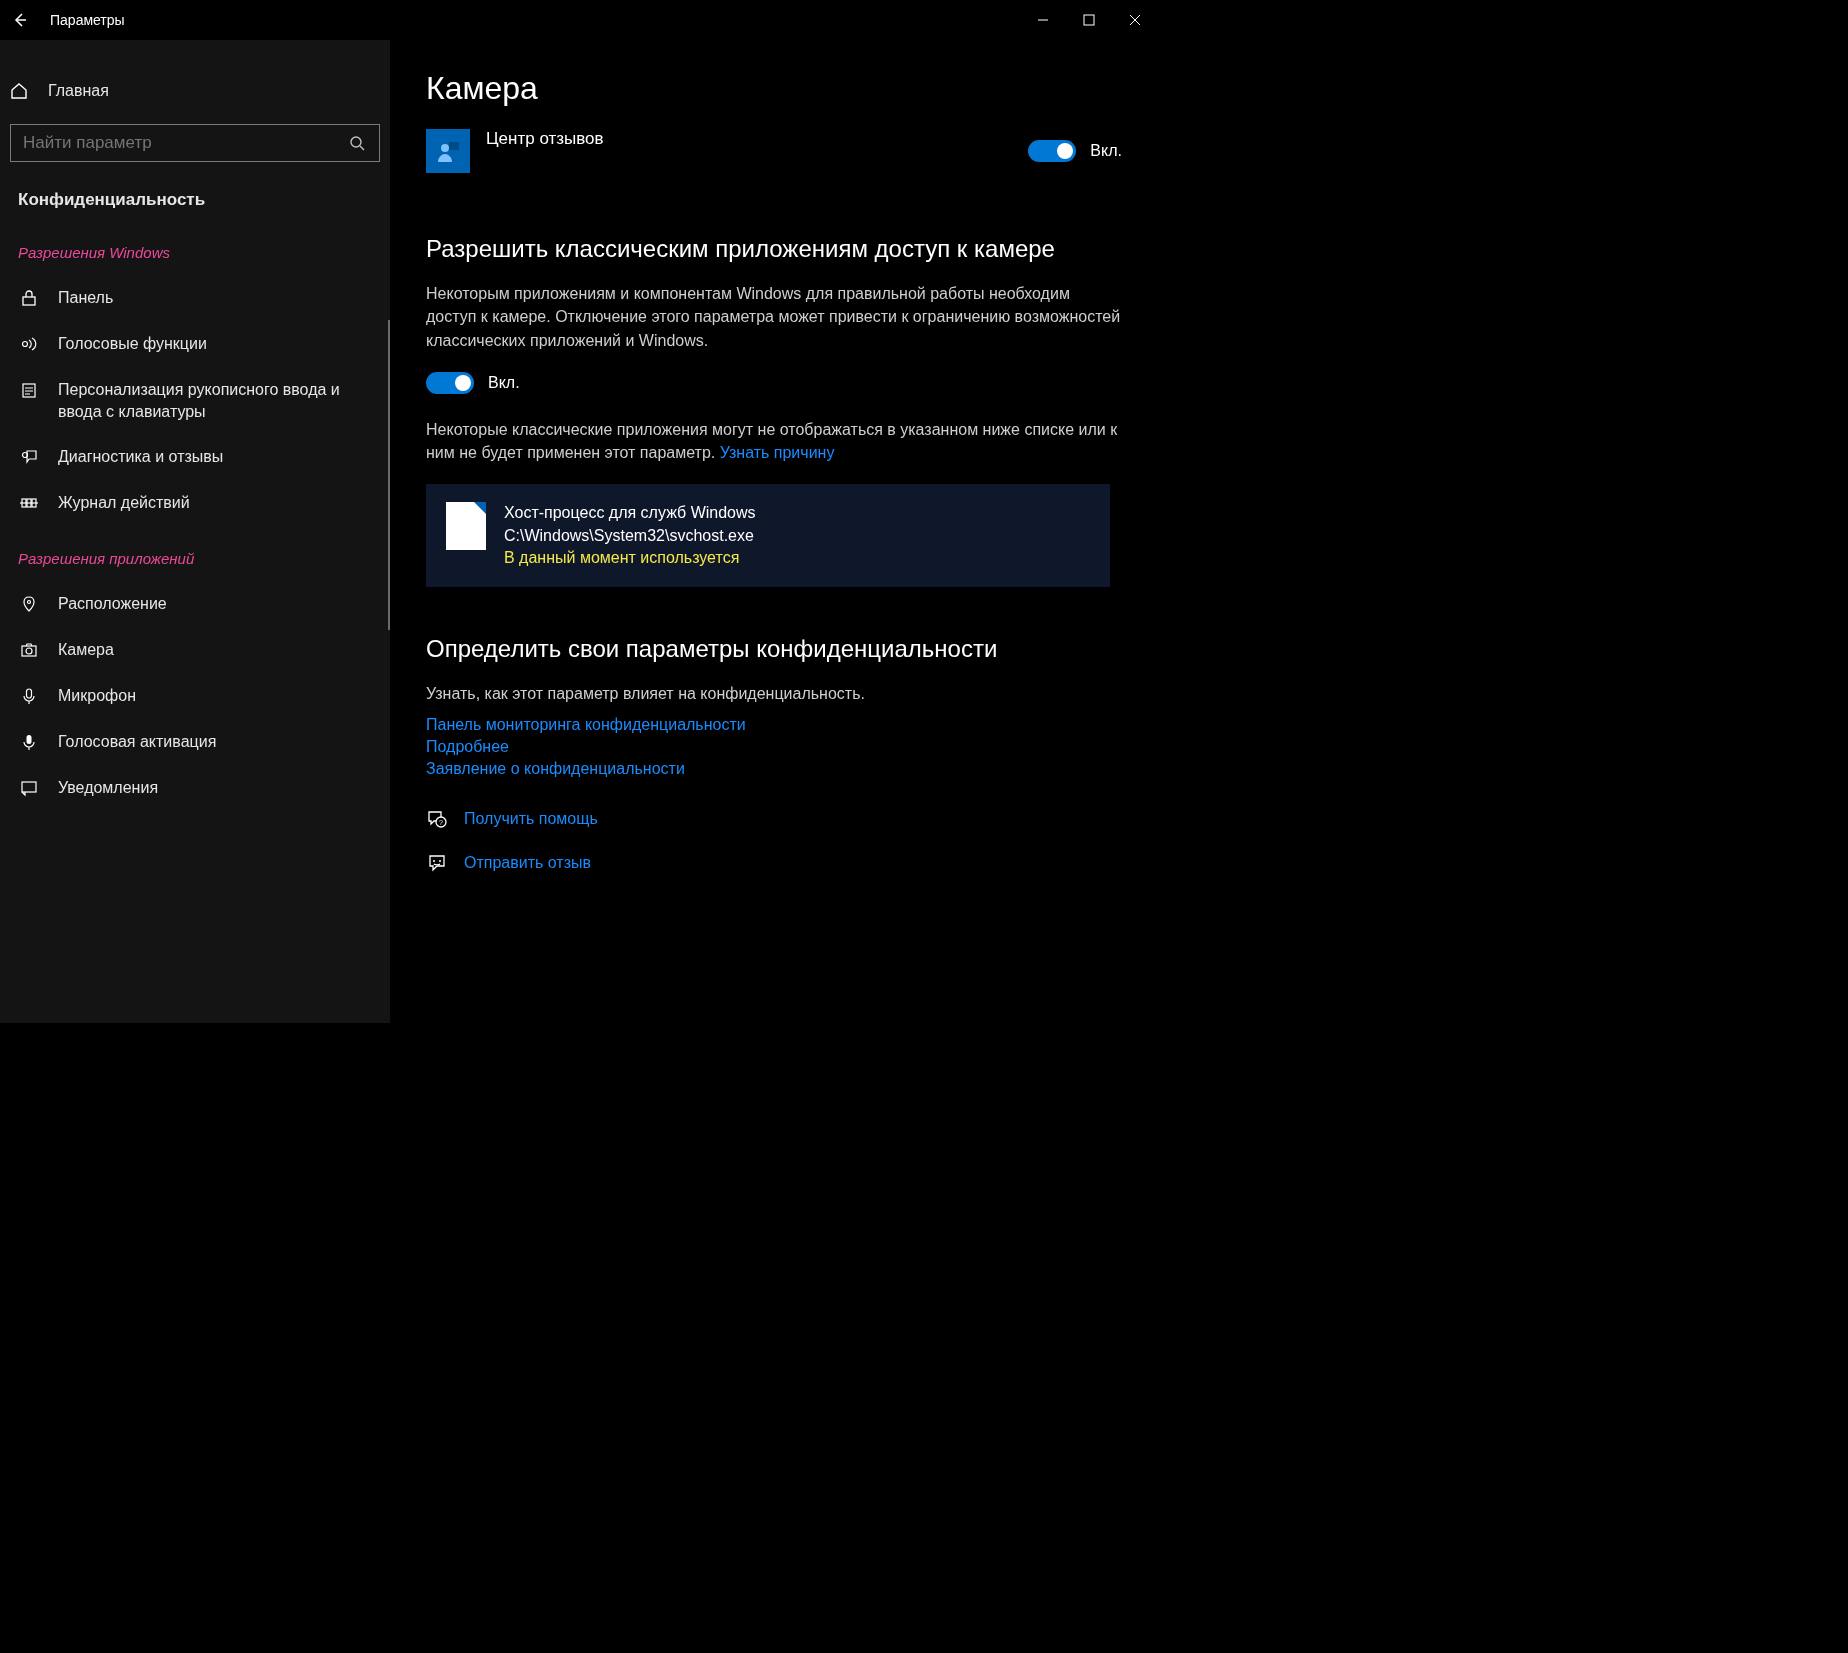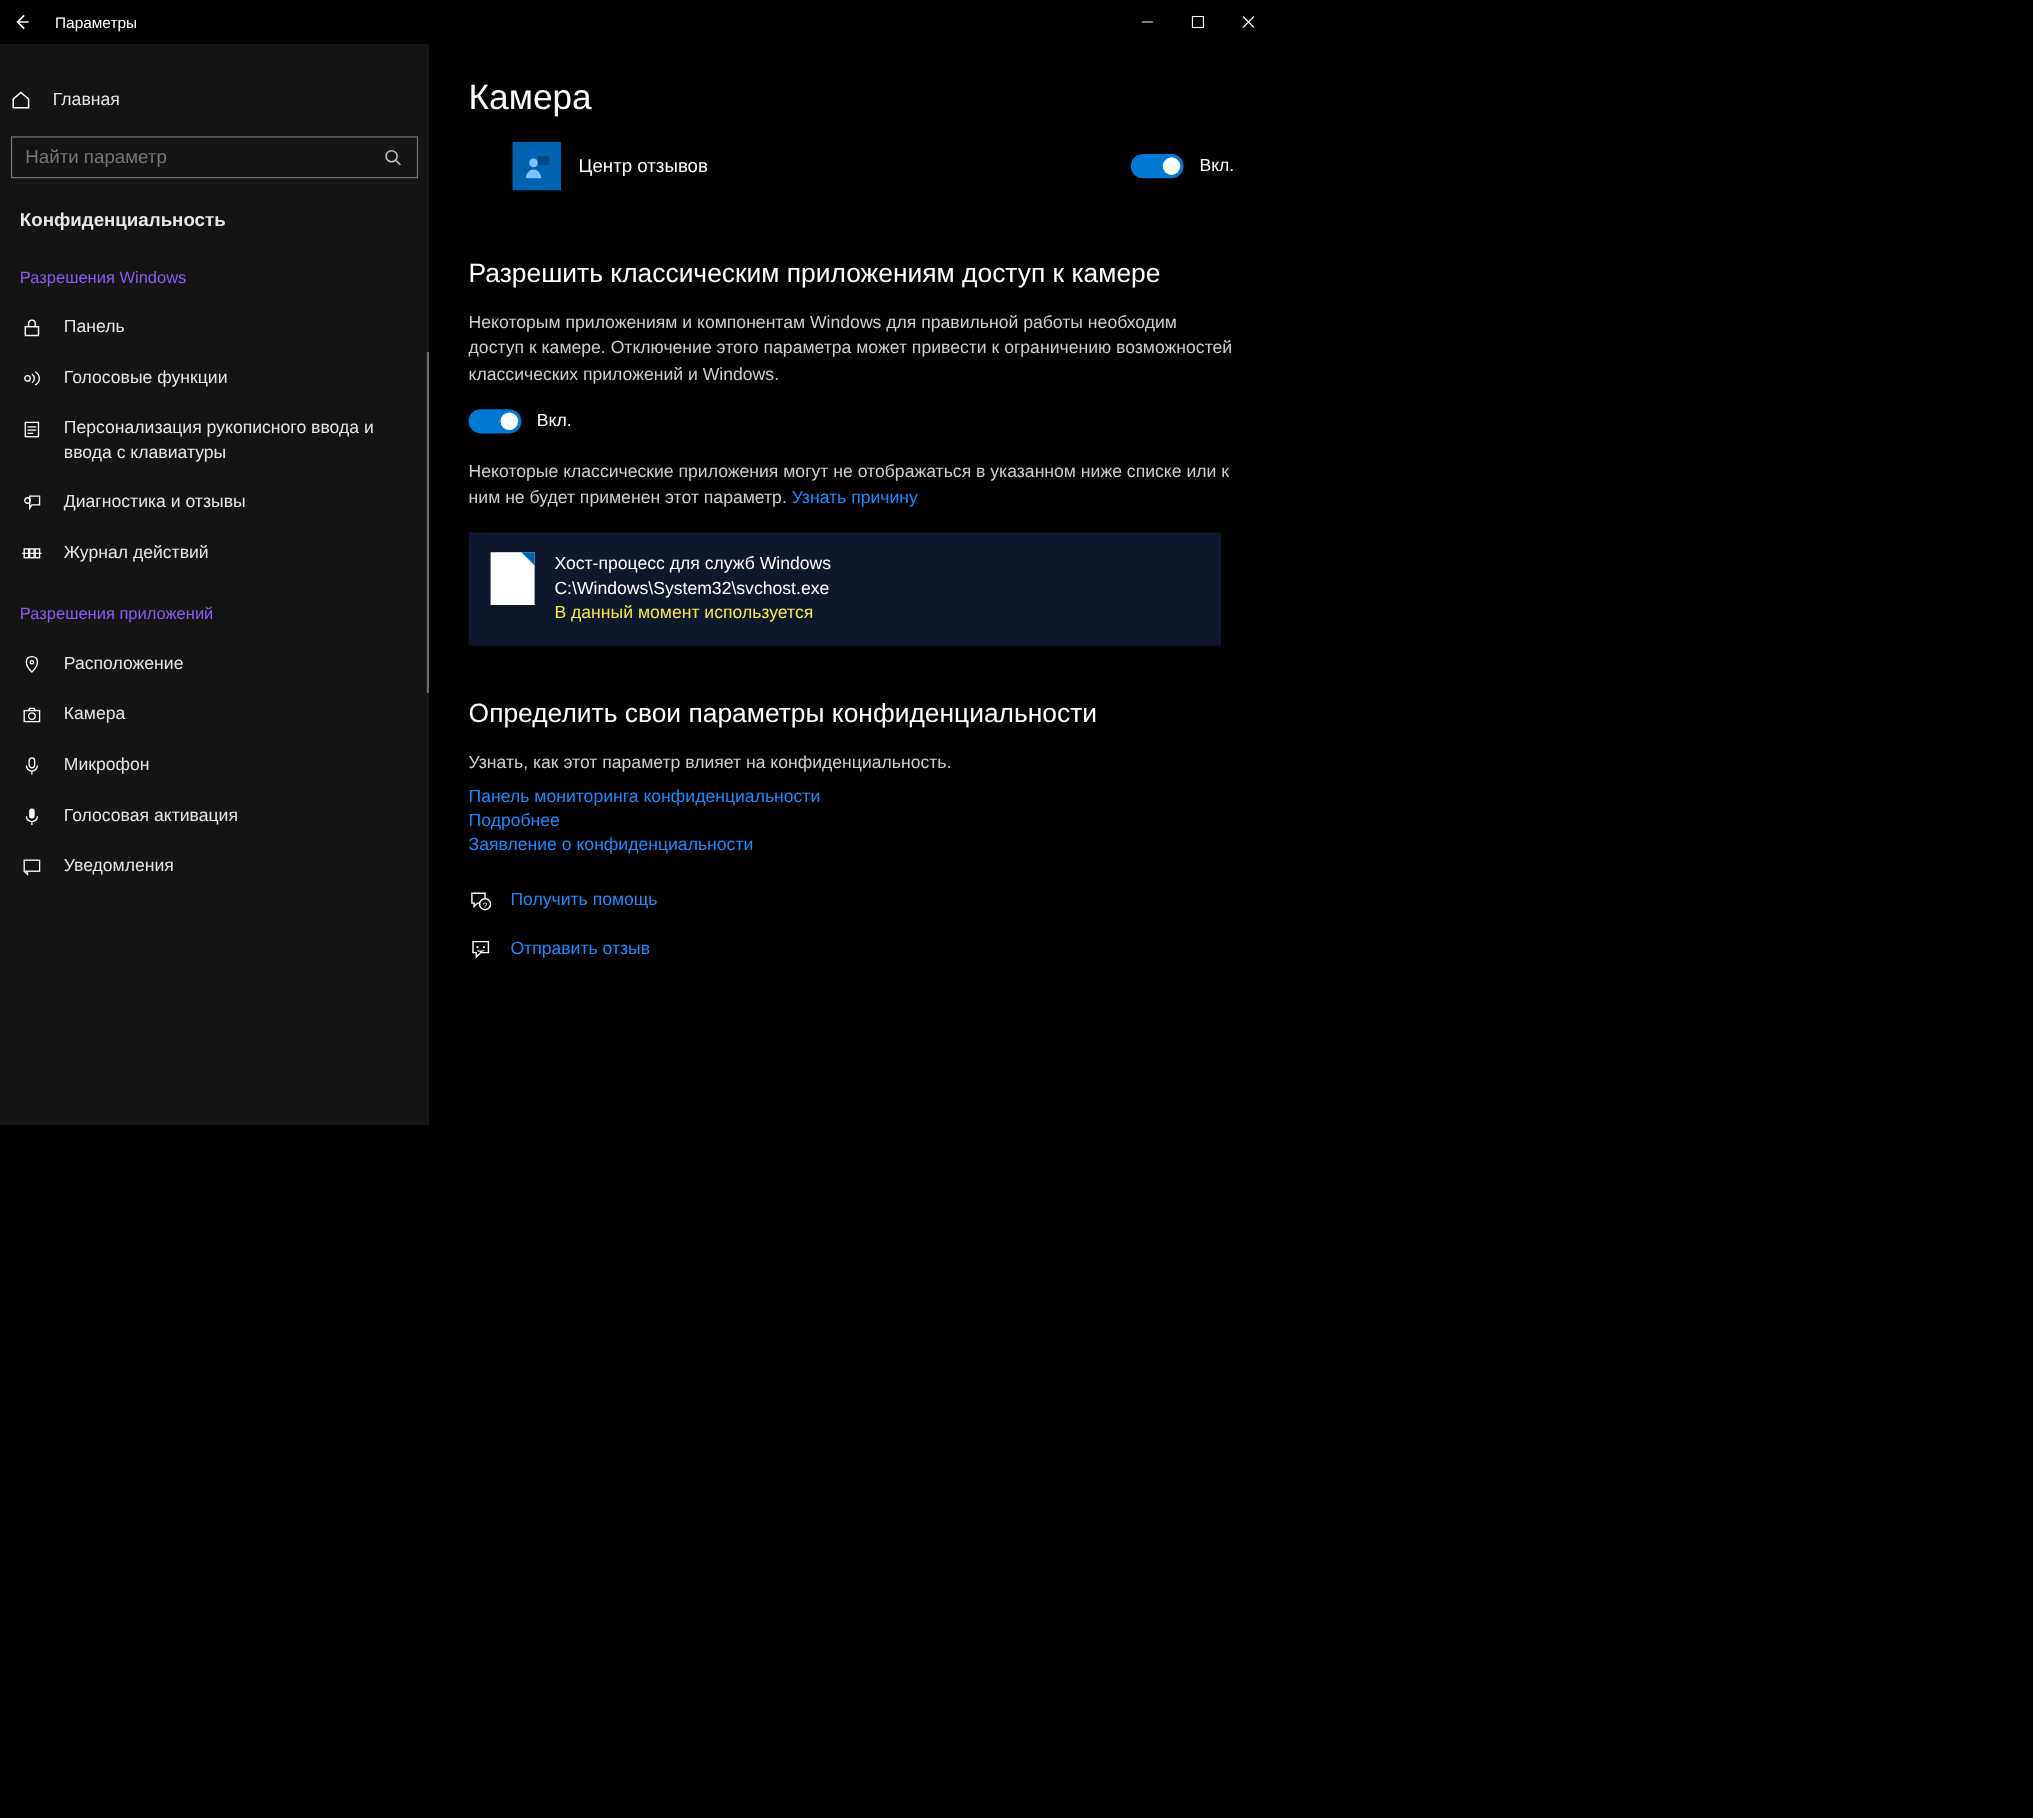--- a/index.html
+++ b/index.html
@@ -17,28 +17,28 @@
      radial-gradient(circle at 40% 80%, rgba(40,70,60,.15), transparent 38%),
      #141414;
      z-index:-1;}
   .home-row { display:flex; align-items:center; padding:10px 8px; font-size:16px; cursor:pointer; }
   .home-row .ic { width:22px; height:22px; margin-right:18px; display:flex; align-items:center; justify-content:center;}
   .search-wrap { margin:12px 10px 18px 10px; }
   .search-box { width:100%; height:38px; border:1px solid #7a7a7a; background:transparent; display:flex; align-items:center; padding:0 12px; }
   .search-input { flex:1; background:transparent; border:none; outline:none; color:#ccc; font-size:17px; }
   .search-ic { width:20px; display:flex; align-items:center; justify-content:center;}
   .section-title { font-size:17px; font-weight:600; padding:10px 18px; }
-  .group-label { font-size:15px; color:#8b5cf6; padding:24px 6px 14px 18px; }
+  .group-label { font-size:15px; color:#ec4899; padding:24px 6px 14px 18px;font-style:italic; }
   .nav-item { display:flex; align-items:flex-start; padding:12px 18px; font-size:16px; cursor:pointer; }
   .nav-item .ic { width:22px; min-width:22px; height:22px; margin-right:18px; display:flex; align-items:center; justify-content:center;}
   .nav-item .txt { line-height:1.35; }
   .v-scroll-ind { position:absolute; top:280px; right:0; width:2px; height:310px; background:#6a6a6a;}
   .main { flex:1; padding:30px 36px 20px 36px; overflow:hidden; position:relative; }
   h1.page-title { font-size:32px; font-weight:400; margin-bottom:22px; }
-  .app-row { display:flex; align-items:center; margin-bottom:60px;margin-left:40px; }
+  .app-row { display:flex; margin-bottom:60px; }
   .app-tile { width:44px; height:44px; background:#0063b1; display:flex; align-items:center; justify-content:center; margin-right:16px; }
   .app-label { font-size:17px; flex:1; }
   .toggle-wrap { display:flex; align-items:center; margin-left:auto; }
   .toggle { width:48px; height:22px; background:#0078d4; border-radius:11px; position:relative; cursor:pointer; }
   .toggle::after { content:""; position:absolute; right:3px; top:3px; width:16px; height:16px; background:#fff; border-radius:50%; }
   .toggle-state { margin-left:14px; font-size:16px;}
   h2.sub-title { font-size:24px; font-weight:400; line-height:1.3; margin-bottom:18px; }
   p.desc { font-size:16px; color:#cfcfcf; line-height:1.45; margin-bottom:20px; max-width:700px;}
   .toggle-row { display:flex; align-items:center; margin-bottom:24px; }
   .link { color:#1a8cff; cursor:pointer; }

